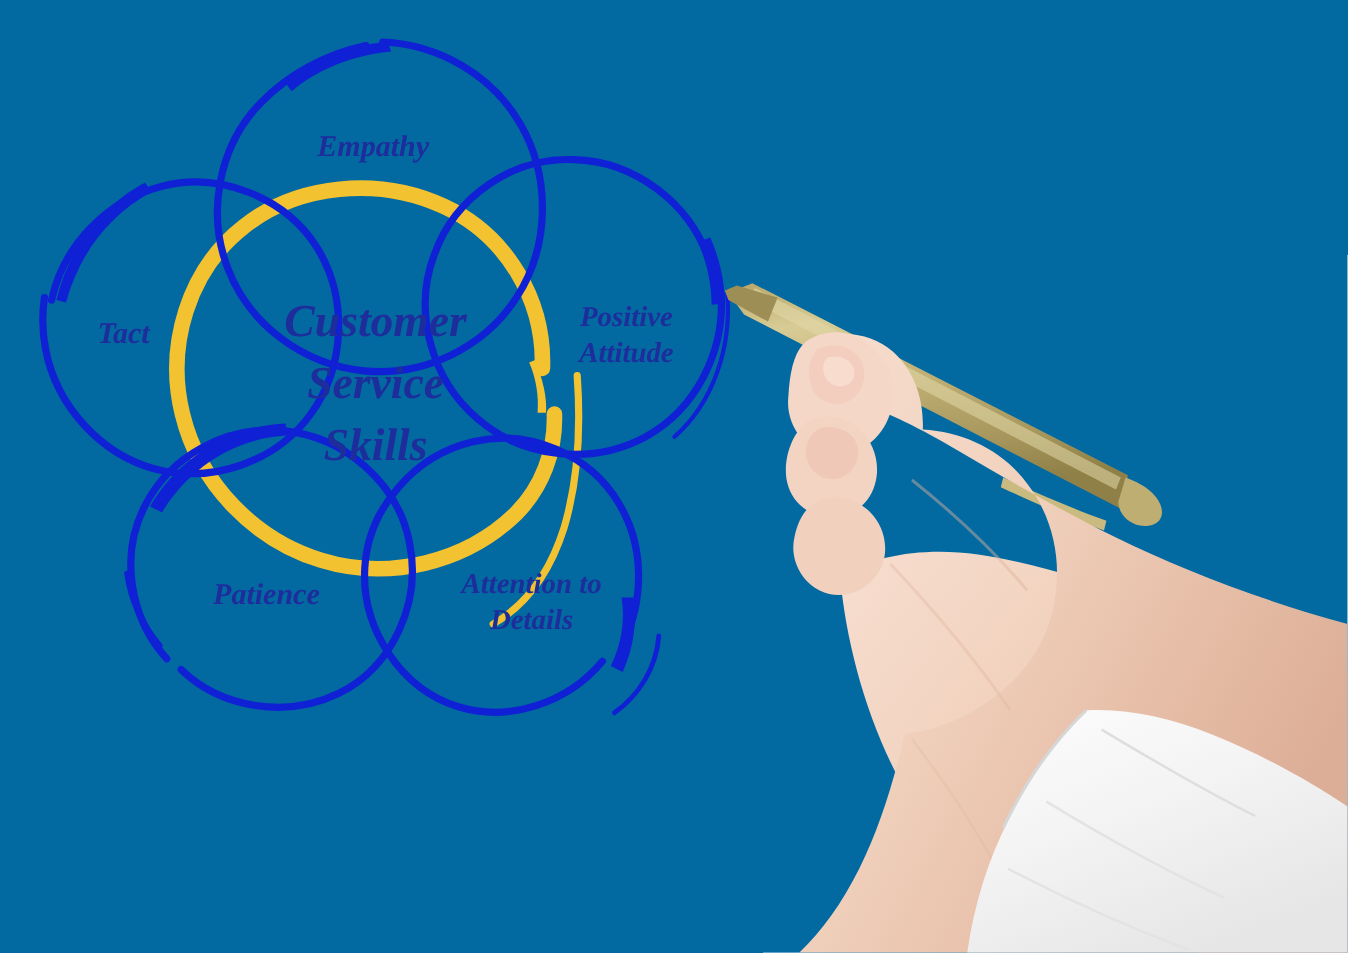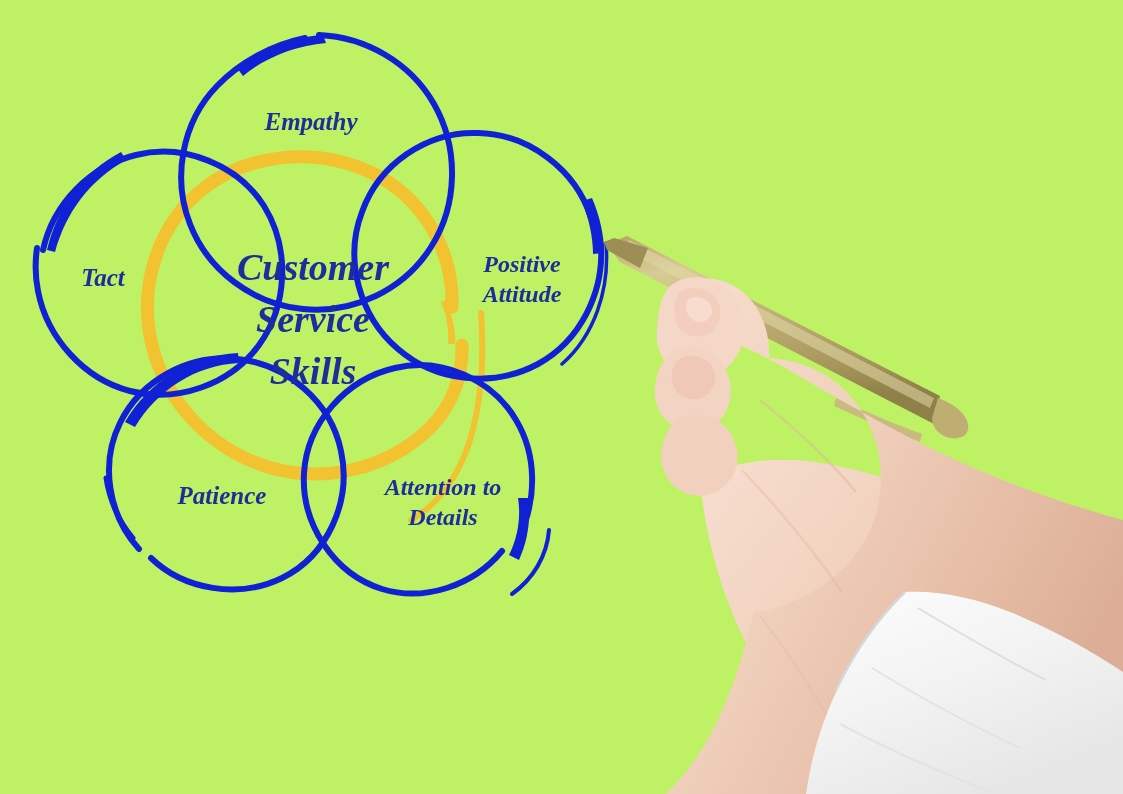--- a/index.html
+++ b/index.html
@@ -11,21 +11,21 @@
   body {
     width: 1123px;
     height: 794px;
     overflow: hidden;
     font-family: "Liberation Serif", "DejaVu Serif", serif;
   }
   #canvas {
     position: relative;
     width: 1123px;
     height: 794px;
-    background: #bef264;
+    background: #0369a1;
   }
   #diagram-svg {
     position: absolute;
     top: 0;
     left: 0;
     width: 1123px;
     height: 794px;
   }
   .ring-stroke {
     fill: none;

